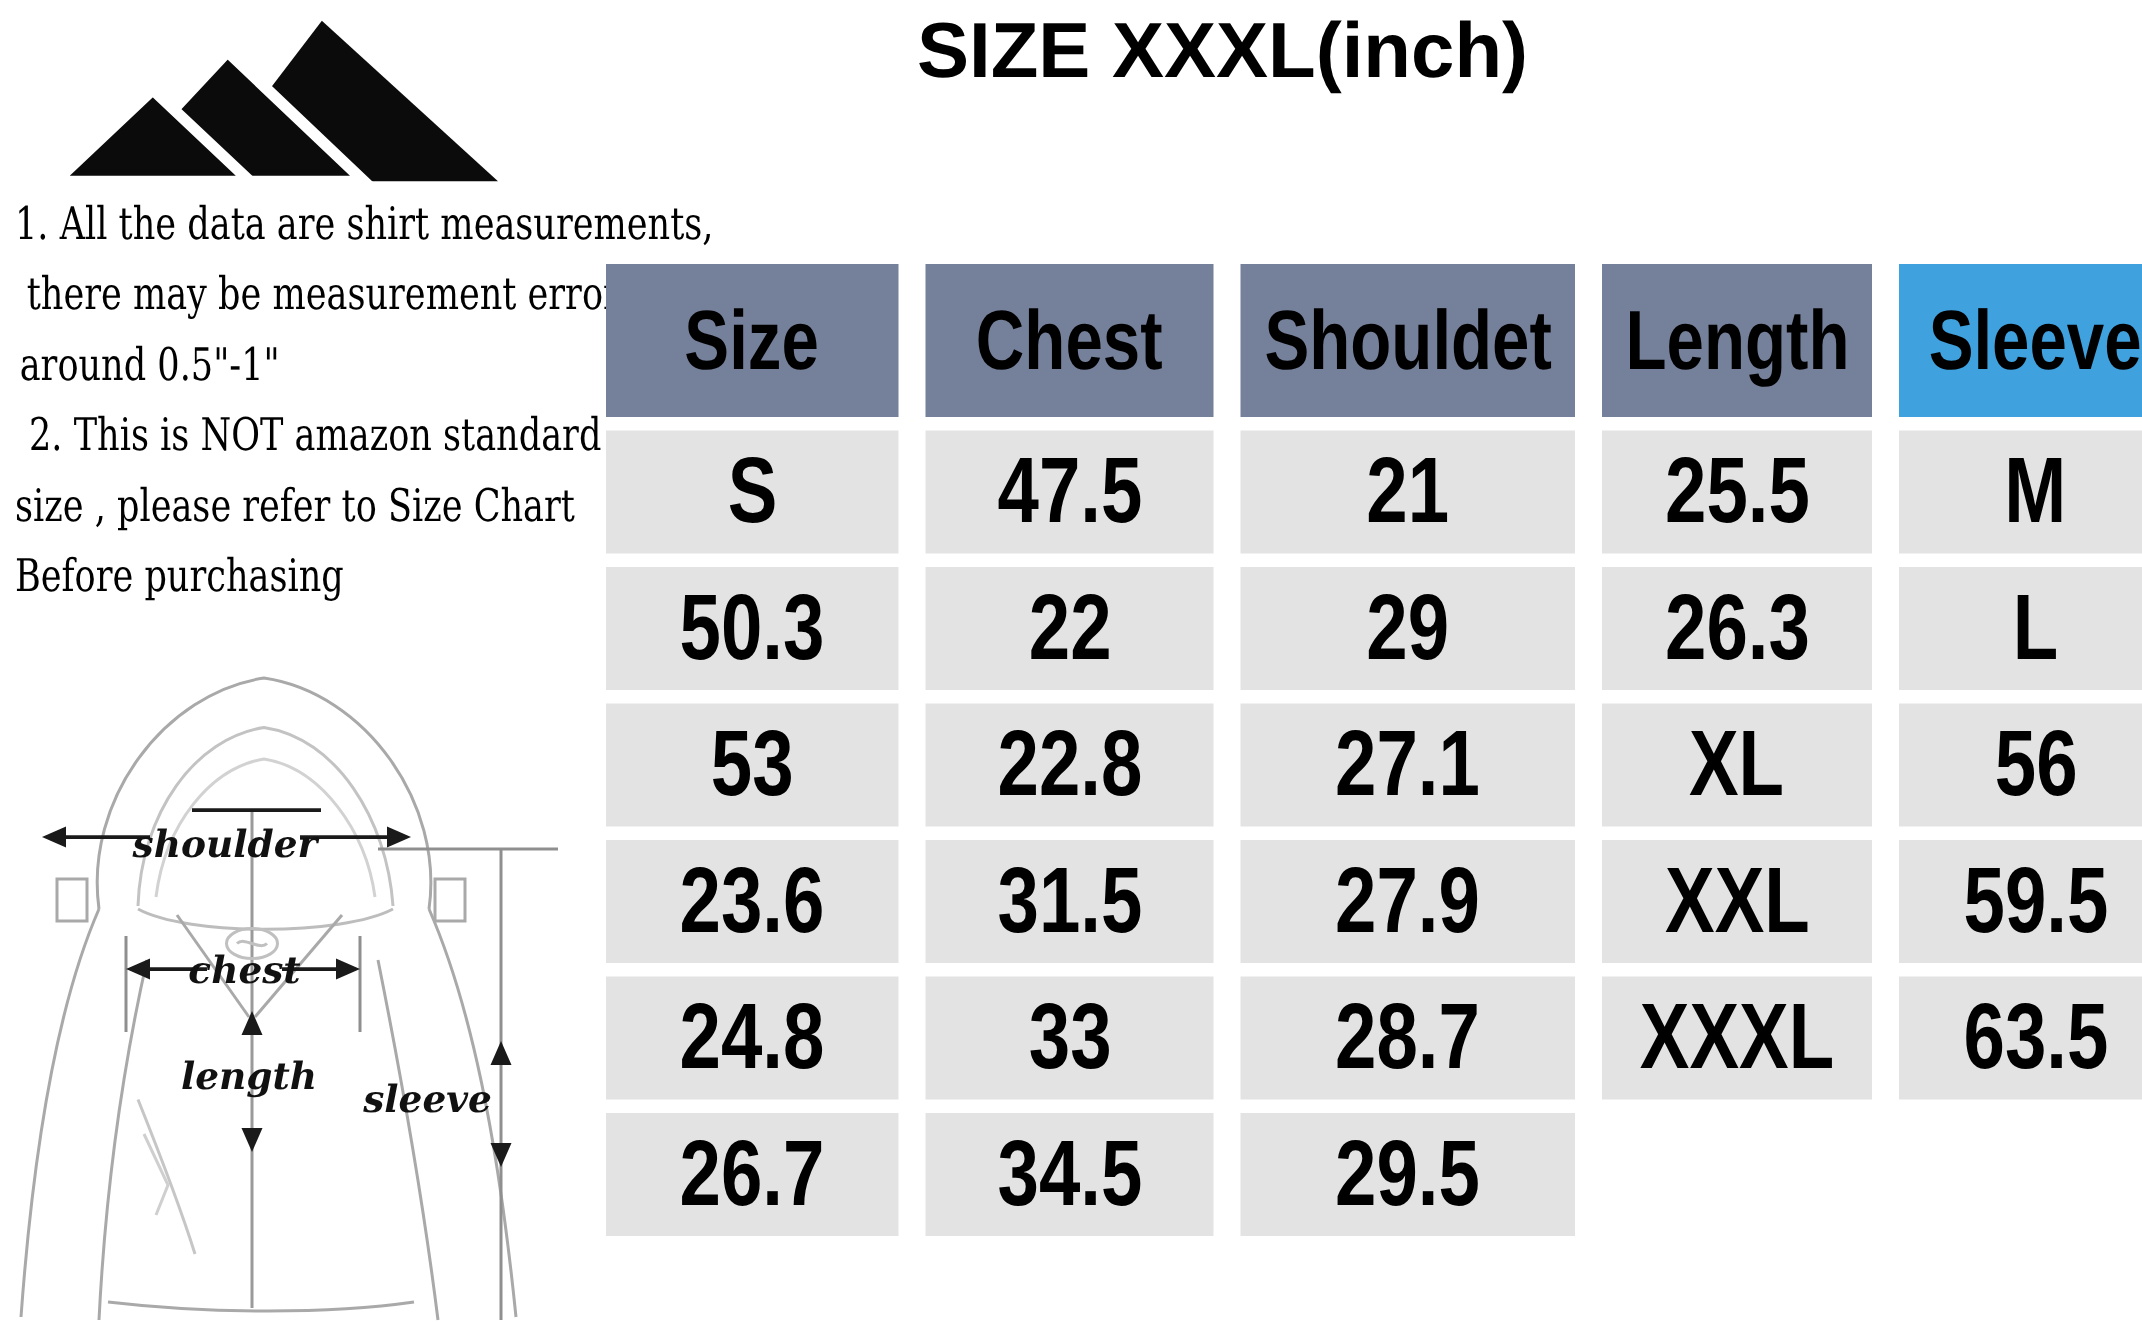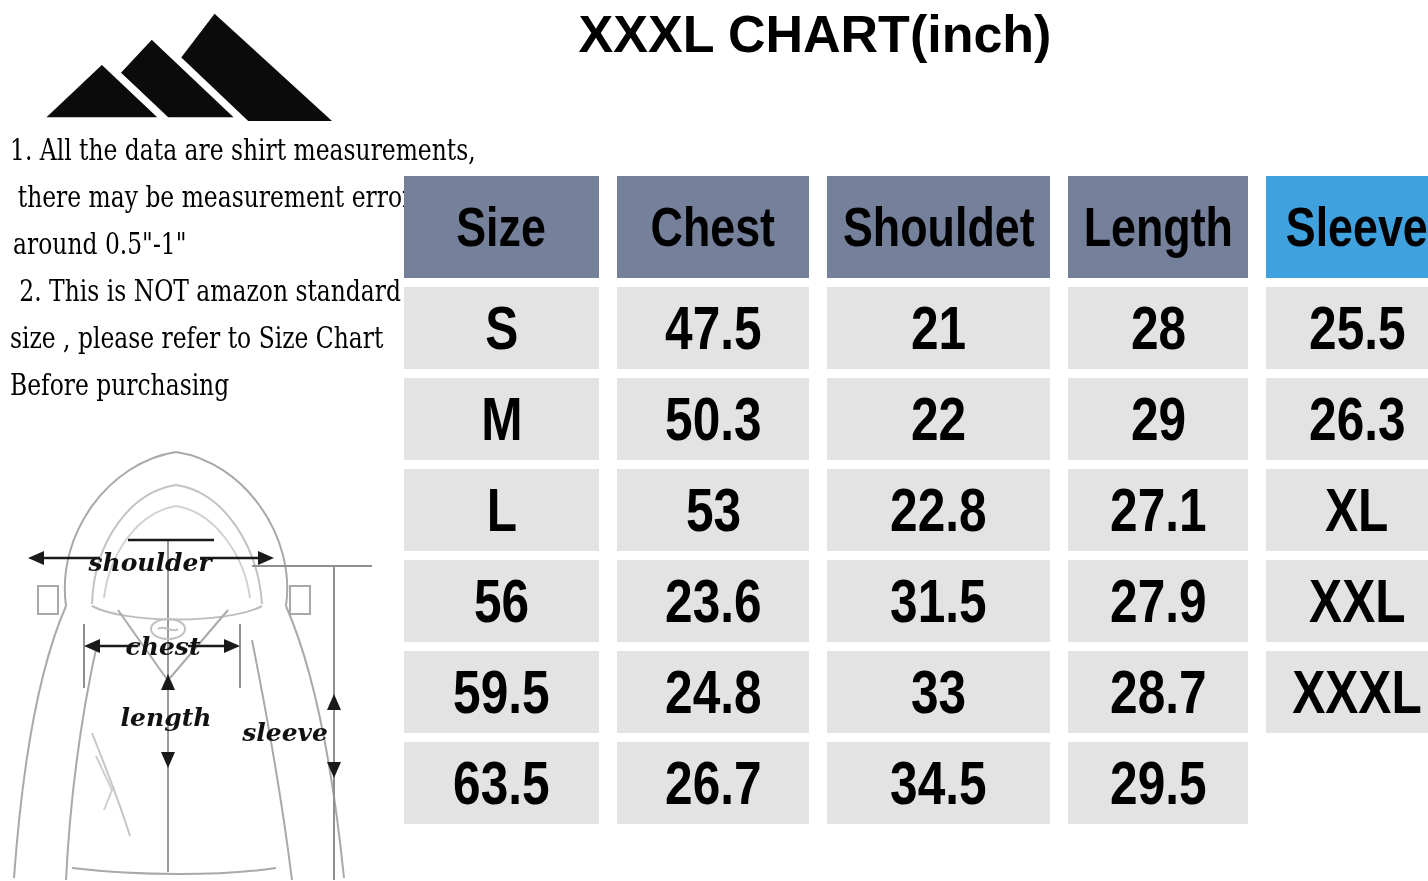--- a/index.html
+++ b/index.html
@@ -53,21 +53,21 @@
 </style>
 </head>
 <body>
 
 <svg class="logo" viewBox="0 0 330 125" aria-hidden="true">
   <polygon points="205,8 330,122 118,122" fill="#0b0b0b"></polygon>
   <polygon points="138,30 235,122 52,122" fill="#0b0b0b" stroke="#ffffff" stroke-width="8"></polygon>
   <polygon points="85,57 154,122 16,122" fill="#0b0b0b" stroke="#ffffff" stroke-width="8"></polygon>
 </svg>
 
-<div class="title">XXXL CHART(inch)</div>
+<div class="title">SIZE XXXL(inch)</div>
 
 <div class="notes">
     <div class="line"><span>1. All the data are shirt measurements,</span></div>
     <div class="line"><span>there may be measurement error</span></div>
     <div class="line"><span>around 0.5"-1"</span></div>
     <div class="line"><span>2. This is NOT amazon standard</span></div>
     <div class="line"><span>size , please refer to Size Chart</span></div>
     <div class="line"><span>Before purchasing</span></div>
   </div>
 
@@ -90,23 +90,20 @@
     <div class="dcell">
       <span>S</span>
     </div>
     <div class="dcell">
       <span>47.5</span>
     </div>
     <div class="dcell">
       <span>21</span>
     </div>
     <div class="dcell">
-      <span>28</span>
-    </div>
-    <div class="dcell">
       <span>25.5</span>
     </div>
     <div class="dcell">
       <span>M</span>
     </div>
     <div class="dcell">
       <span>50.3</span>
     </div>
     <div class="dcell">
       <span>22</span>

